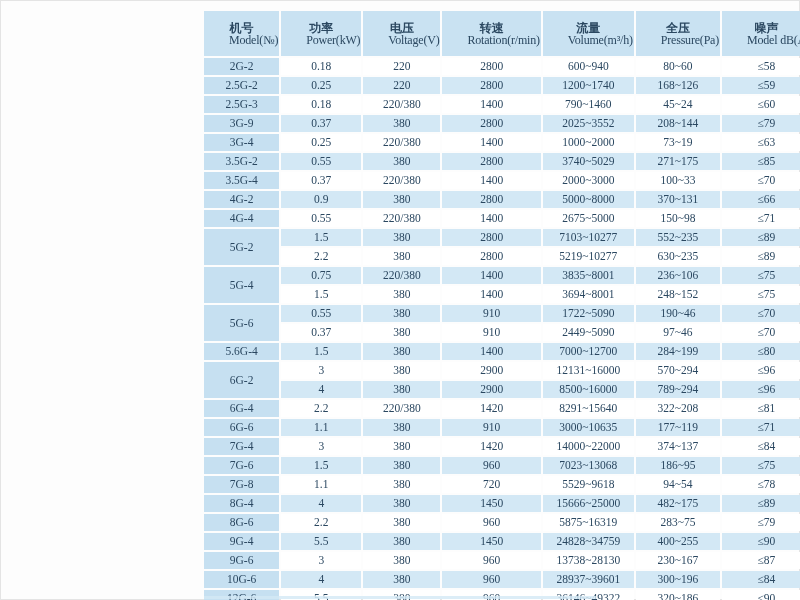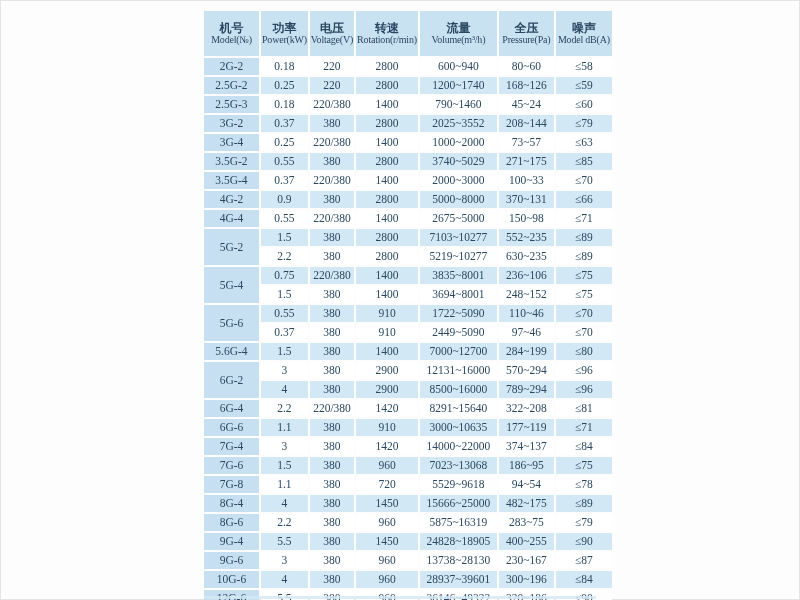--- a/index.html
+++ b/index.html
@@ -29,21 +29,21 @@
     background:var(--c-header,#c9e2f2);
     height:45px;padding:0 1px;vertical-align:middle;
     font-weight:normal;color:var(--c-text,#2a4760);
     overflow:hidden;
   }
   th .zh{
     font-family:"DejaVu Sans","Liberation Sans",sans-serif;
     font-weight:bold;font-size:12px;line-height:13px;white-space:nowrap;
   }
   th .en{
-    font-size:10px;line-height:10px;white-space:nowrap;letter-spacing:-0.2px;
+    font-size:12px;line-height:10px;white-space:nowrap;letter-spacing:-0.2px;margin-left:24px;
   }
   td{
     height:17px;padding:0;text-align:center;vertical-align:middle;
     font-size:11.5px;line-height:17px;white-space:nowrap;
     color:var(--c-text,#2a4760);
   }
   td.model{
     background:var(--c-model,#c6e0f1);
     font-size:11.5px;
   }
@@ -122,35 +122,35 @@
         <tr>
           <td class="model" rowspan="1">2.5G-3</td>
           <td class="plain">0.18</td>
           <td class="plain">220/380</td>
           <td class="plain">1400</td>
           <td class="plain">790~1460</td>
           <td class="plain">45~24</td>
           <td class="plain">≤60</td>
         </tr>
         <tr>
-          <td class="model" rowspan="1">3G-2</td>
+          <td class="model" rowspan="1">3G-9</td>
           <td class="alt">0.37</td>
           <td class="alt">380</td>
           <td class="alt">2800</td>
           <td class="alt">2025~3552</td>
           <td class="alt">208~144</td>
           <td class="alt">≤79</td>
         </tr>
         <tr>
           <td class="model" rowspan="1">3G-4</td>
           <td class="plain">0.25</td>
           <td class="plain">220/380</td>
           <td class="plain">1400</td>
           <td class="plain">1000~2000</td>
-          <td class="plain">73~57</td>
+          <td class="plain">73~19</td>
           <td class="plain">≤63</td>
         </tr>
         <tr>
           <td class="model" rowspan="1">3.5G-2</td>
           <td class="alt">0.55</td>
           <td class="alt">380</td>
           <td class="alt">2800</td>
           <td class="alt">3740~5029</td>
           <td class="alt">271~175</td>
           <td class="alt">≤85</td>
@@ -215,21 +215,21 @@
           <td class="plain">3694~8001</td>
           <td class="plain">248~152</td>
           <td class="plain">≤75</td>
         </tr>
         <tr>
           <td class="model" rowspan="2">5G-6</td>
           <td class="alt">0.55</td>
           <td class="alt">380</td>
           <td class="alt">910</td>
           <td class="alt">1722~5090</td>
-          <td class="alt">110~46</td>
+          <td class="alt">190~46</td>
           <td class="alt">≤70</td>
         </tr>
         <tr>
           <td class="plain">0.37</td>
           <td class="plain">380</td>
           <td class="plain">910</td>
           <td class="plain">2449~5090</td>
           <td class="plain">97~46</td>
           <td class="plain">≤70</td>
         </tr>
@@ -320,21 +320,21 @@
           <td class="plain">960</td>
           <td class="plain">5875~16319</td>
           <td class="plain">283~75</td>
           <td class="plain">≤79</td>
         </tr>
         <tr>
           <td class="model" rowspan="1">9G-4</td>
           <td class="alt">5.5</td>
           <td class="alt">380</td>
           <td class="alt">1450</td>
-          <td class="alt">24828~18905</td>
+          <td class="alt">24828~34759</td>
           <td class="alt">400~255</td>
           <td class="alt">≤90</td>
         </tr>
         <tr>
           <td class="model" rowspan="1">9G-6</td>
           <td class="plain">3</td>
           <td class="plain">380</td>
           <td class="plain">960</td>
           <td class="plain">13738~28130</td>
           <td class="plain">230~167</td>

